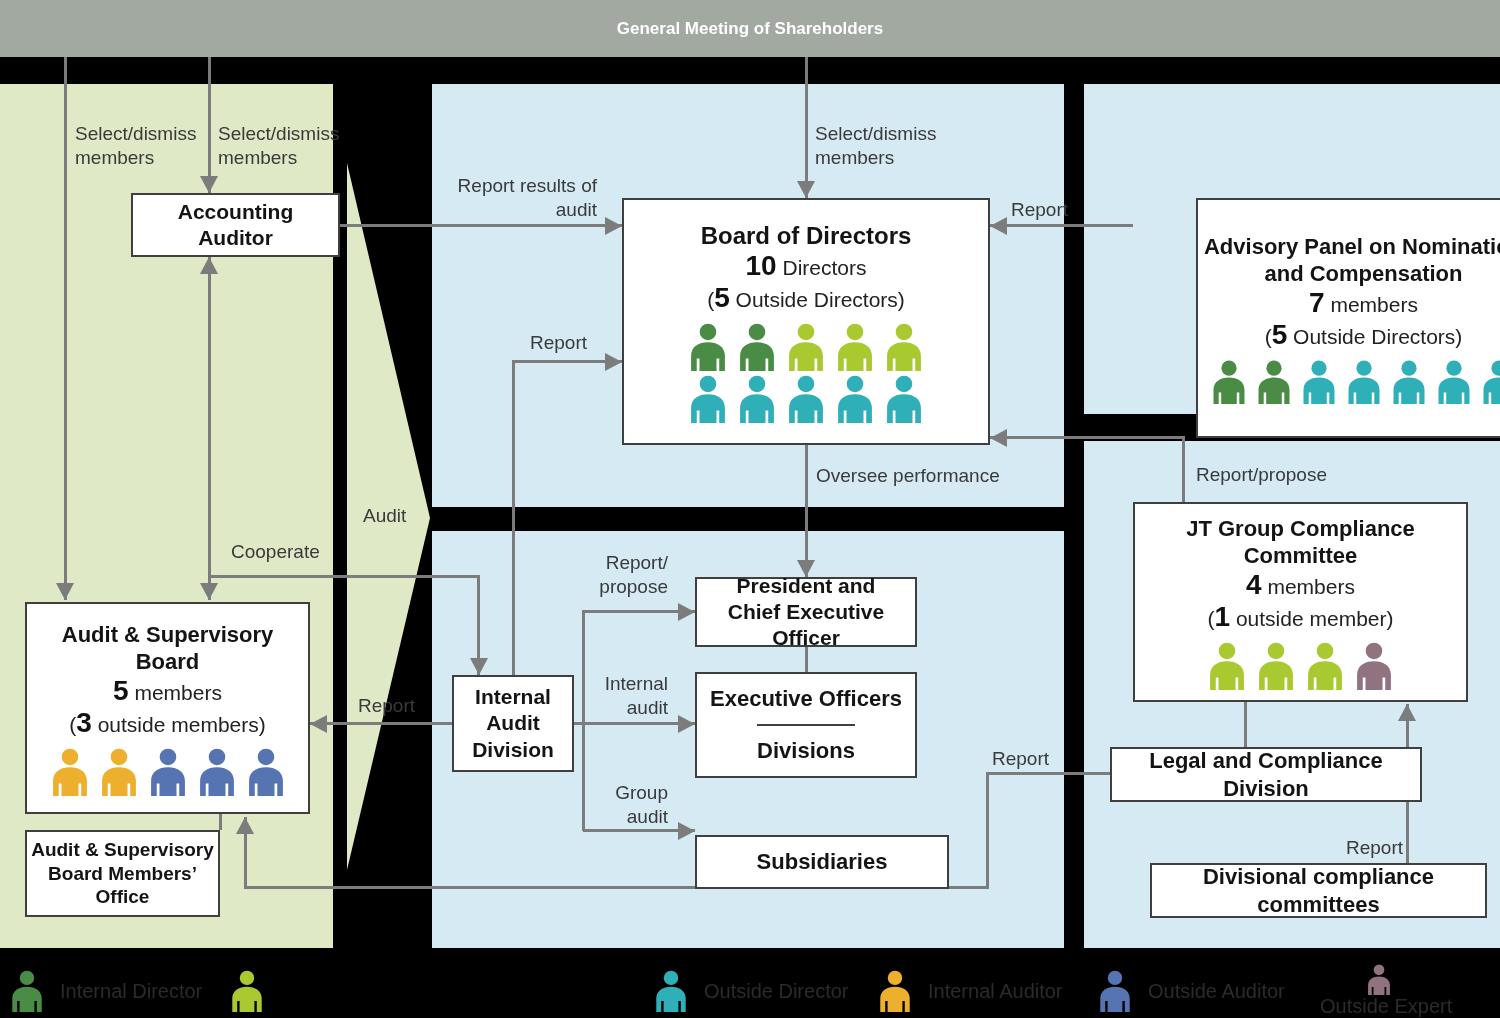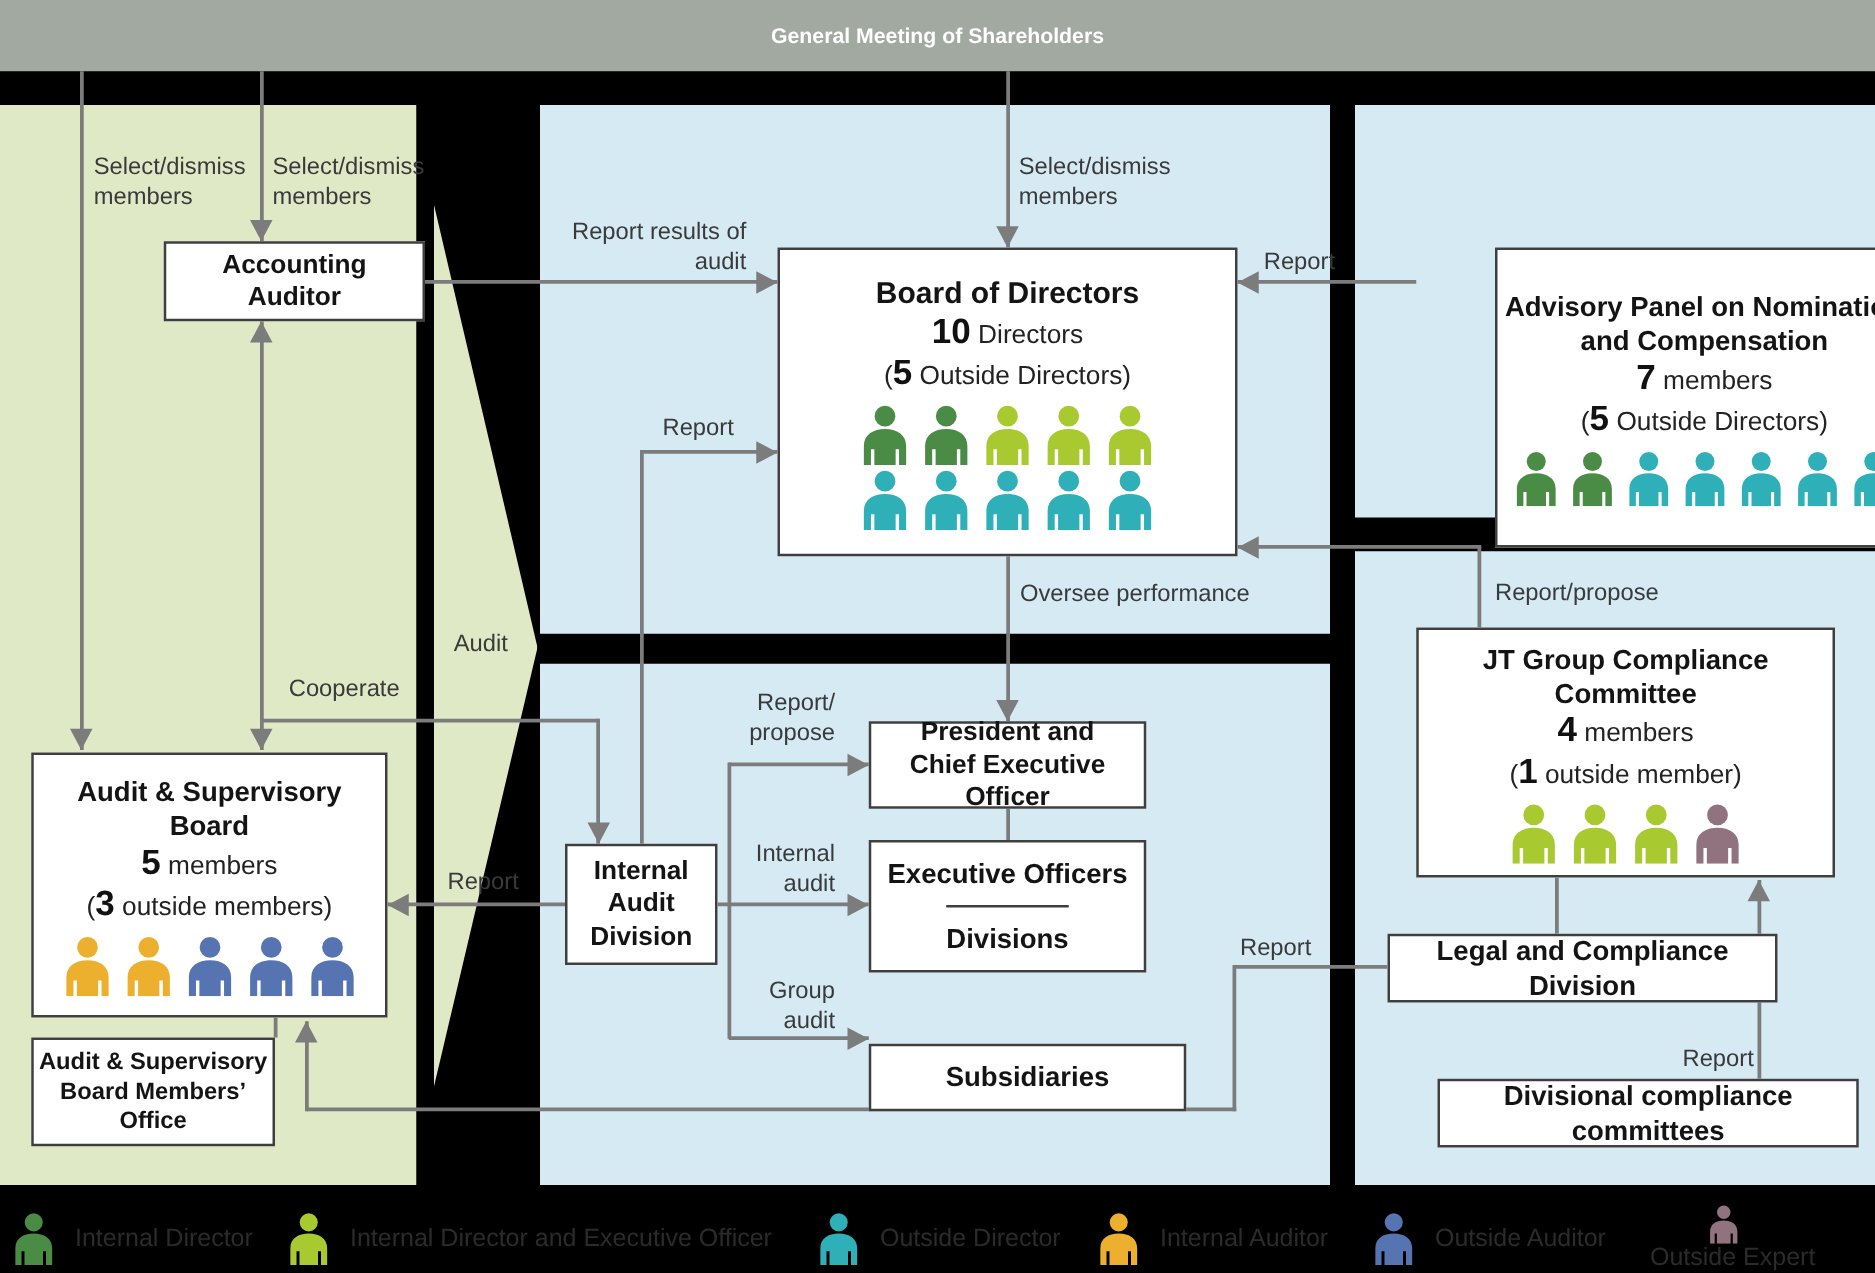--- a/index.html
+++ b/index.html
@@ -307,21 +307,20 @@
         <circle cx="20" cy="8.2" r="7.6" fill="#4a8b45"></circle>
         <path fill="#4a8b45" d="M4.5,44 L4.5,30 C4.5,21.8 11.2,17.6 20,17.6 C28.8,17.6 35.5,21.8 35.5,30 L35.5,44 L30.3,44 L30.3,32.5 L27.8,32.5 L27.8,44 L12.2,44 L12.2,32.5 L9.7,32.5 L9.7,44 Z"></path>
       </svg>
       <span class="llabel">Internal Director</span>
     </div>
     <div class="legend-item" style="left: 228px;">
       <svg viewBox="0 0 40 44">
         <circle cx="20" cy="8.2" r="7.6" fill="#a9c930"></circle>
         <path fill="#a9c930" d="M4.5,44 L4.5,30 C4.5,21.8 11.2,17.6 20,17.6 C28.8,17.6 35.5,21.8 35.5,30 L35.5,44 L30.3,44 L30.3,32.5 L27.8,32.5 L27.8,44 L12.2,44 L12.2,32.5 L9.7,32.5 L9.7,44 Z"></path>
       </svg>
-      <span class="llabel">Internal Director and Executive Officer</span>
     </div>
     <div class="legend-item" style="left: 652px;">
       <svg viewBox="0 0 40 44">
         <circle cx="20" cy="8.2" r="7.6" fill="#2fafb7"></circle>
         <path fill="#2fafb7" d="M4.5,44 L4.5,30 C4.5,21.8 11.2,17.6 20,17.6 C28.8,17.6 35.5,21.8 35.5,30 L35.5,44 L30.3,44 L30.3,32.5 L27.8,32.5 L27.8,44 L12.2,44 L12.2,32.5 L9.7,32.5 L9.7,44 Z"></path>
       </svg>
       <span class="llabel">Outside Director</span>
     </div>
     <div class="legend-item" style="left: 876px;">
       <svg viewBox="0 0 40 44">

